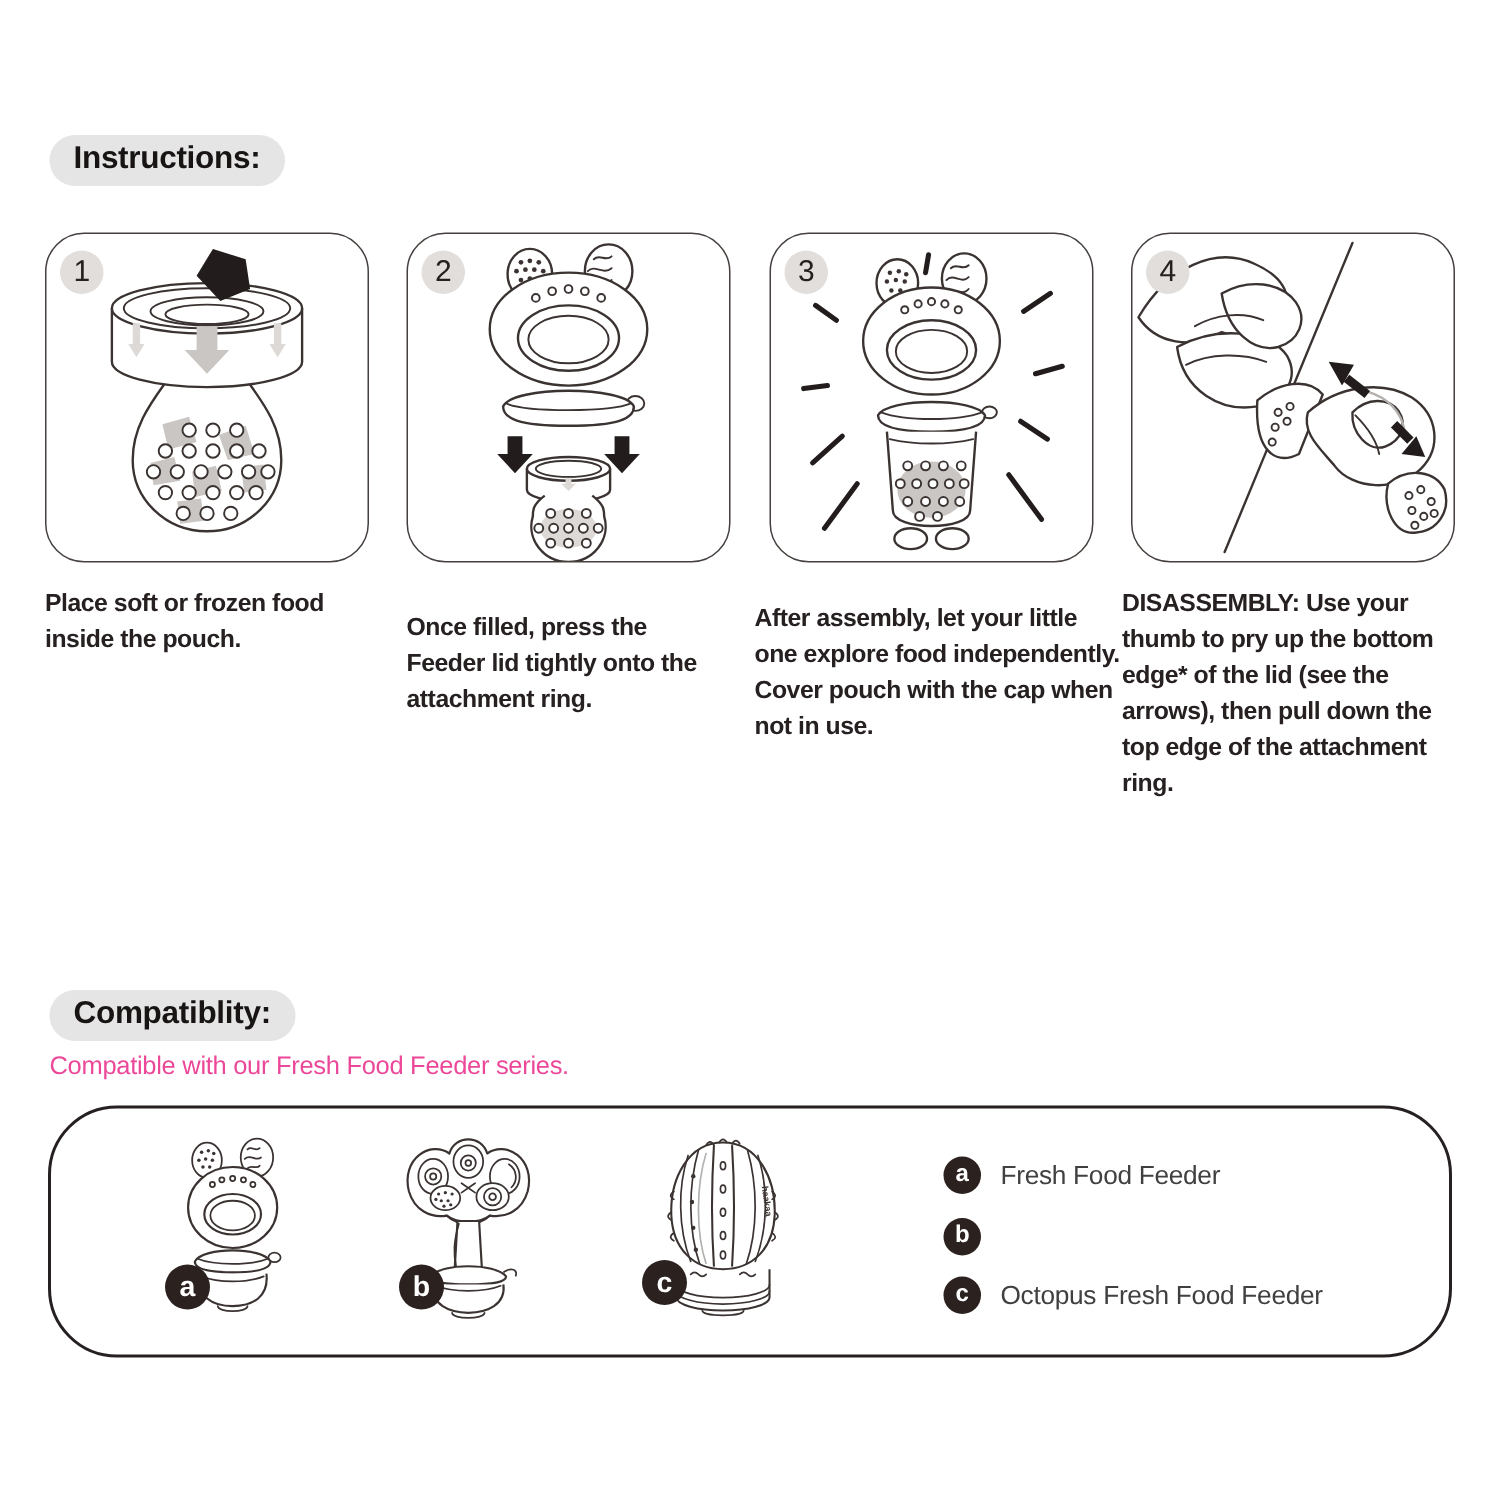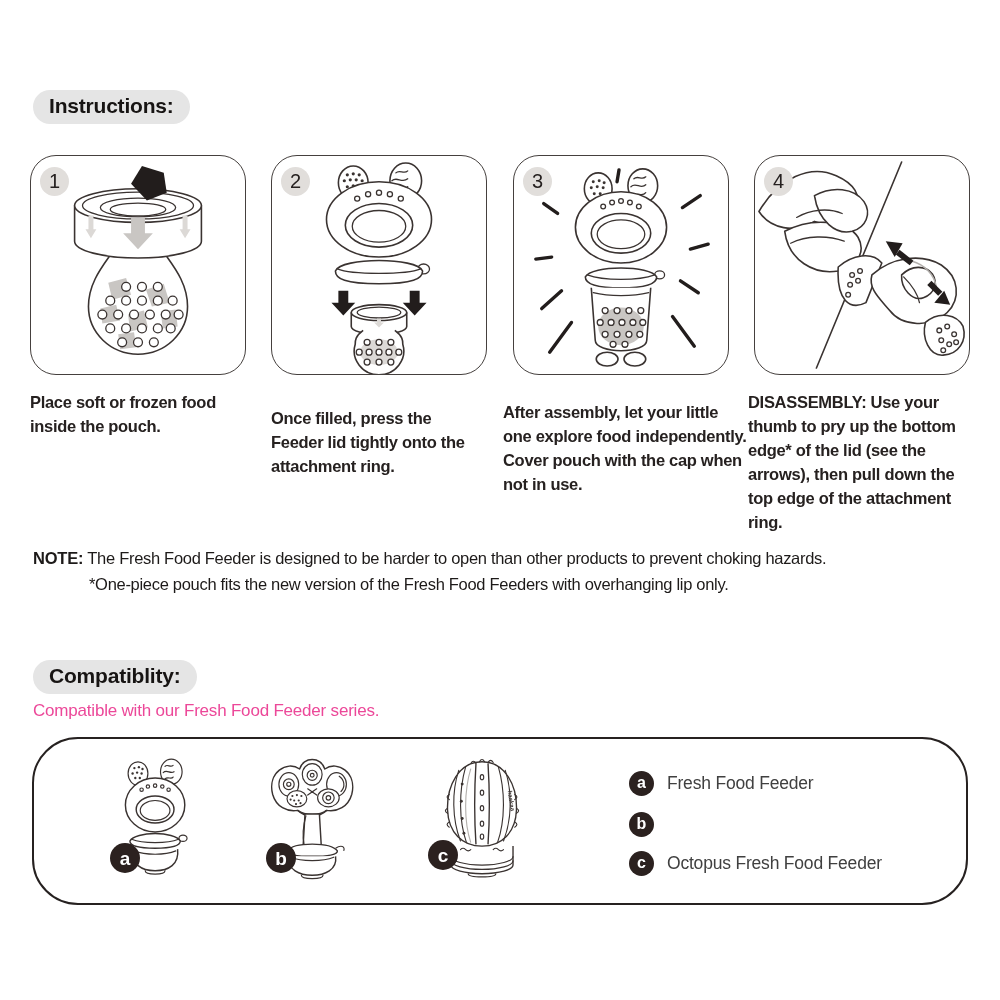--- a/index.html
+++ b/index.html
@@ -297,22 +297,20 @@
   </svg>
   <div class="step-num">4</div>
 </div>
 
 <div class="caption" style="left:30px;width:208px;">Place soft or frozen food inside the pouch.</div>
 <div class="caption" style="left:271px;width:216px;margin-top:16px;">Once filled, press the Feeder lid tightly onto the attachment ring.</div>
 <div class="caption" style="left:503px;width:246px;margin-top:10px;">After assembly, let your little one explore food independently. Cover pouch with the cap when not in use.</div>
 <div class="caption" style="left:748px;width:226px;">DISASSEMBLY: Use your thumb to pry up the bottom edge* of the lid (see the arrows), then pull down the top edge of the attachment ring.</div>
 
 <div class="note">
-  <div><b>NOTE:</b> <span>The Fresh Food Feeder is designed to be harder to open than other products to prevent choking hazards.</span></div>
-  <div class="l2">*One-piece pouch fits the new version of the Fresh Food Feeders with overhanging lip only.</div>
 </div>
 
 <div class="abs" style="left:33px;top:660px;">
   <span class="pill">Compatiblity:</span>
 </div>
 <div class="subtitle">Compatible with our Fresh Food Feeder series.</div>
 
 <div class="compat-box">
 
   <svg class="prod" style="left:68px;top:14px;width:108px;height:140px;" viewBox="0 0 120 152">

